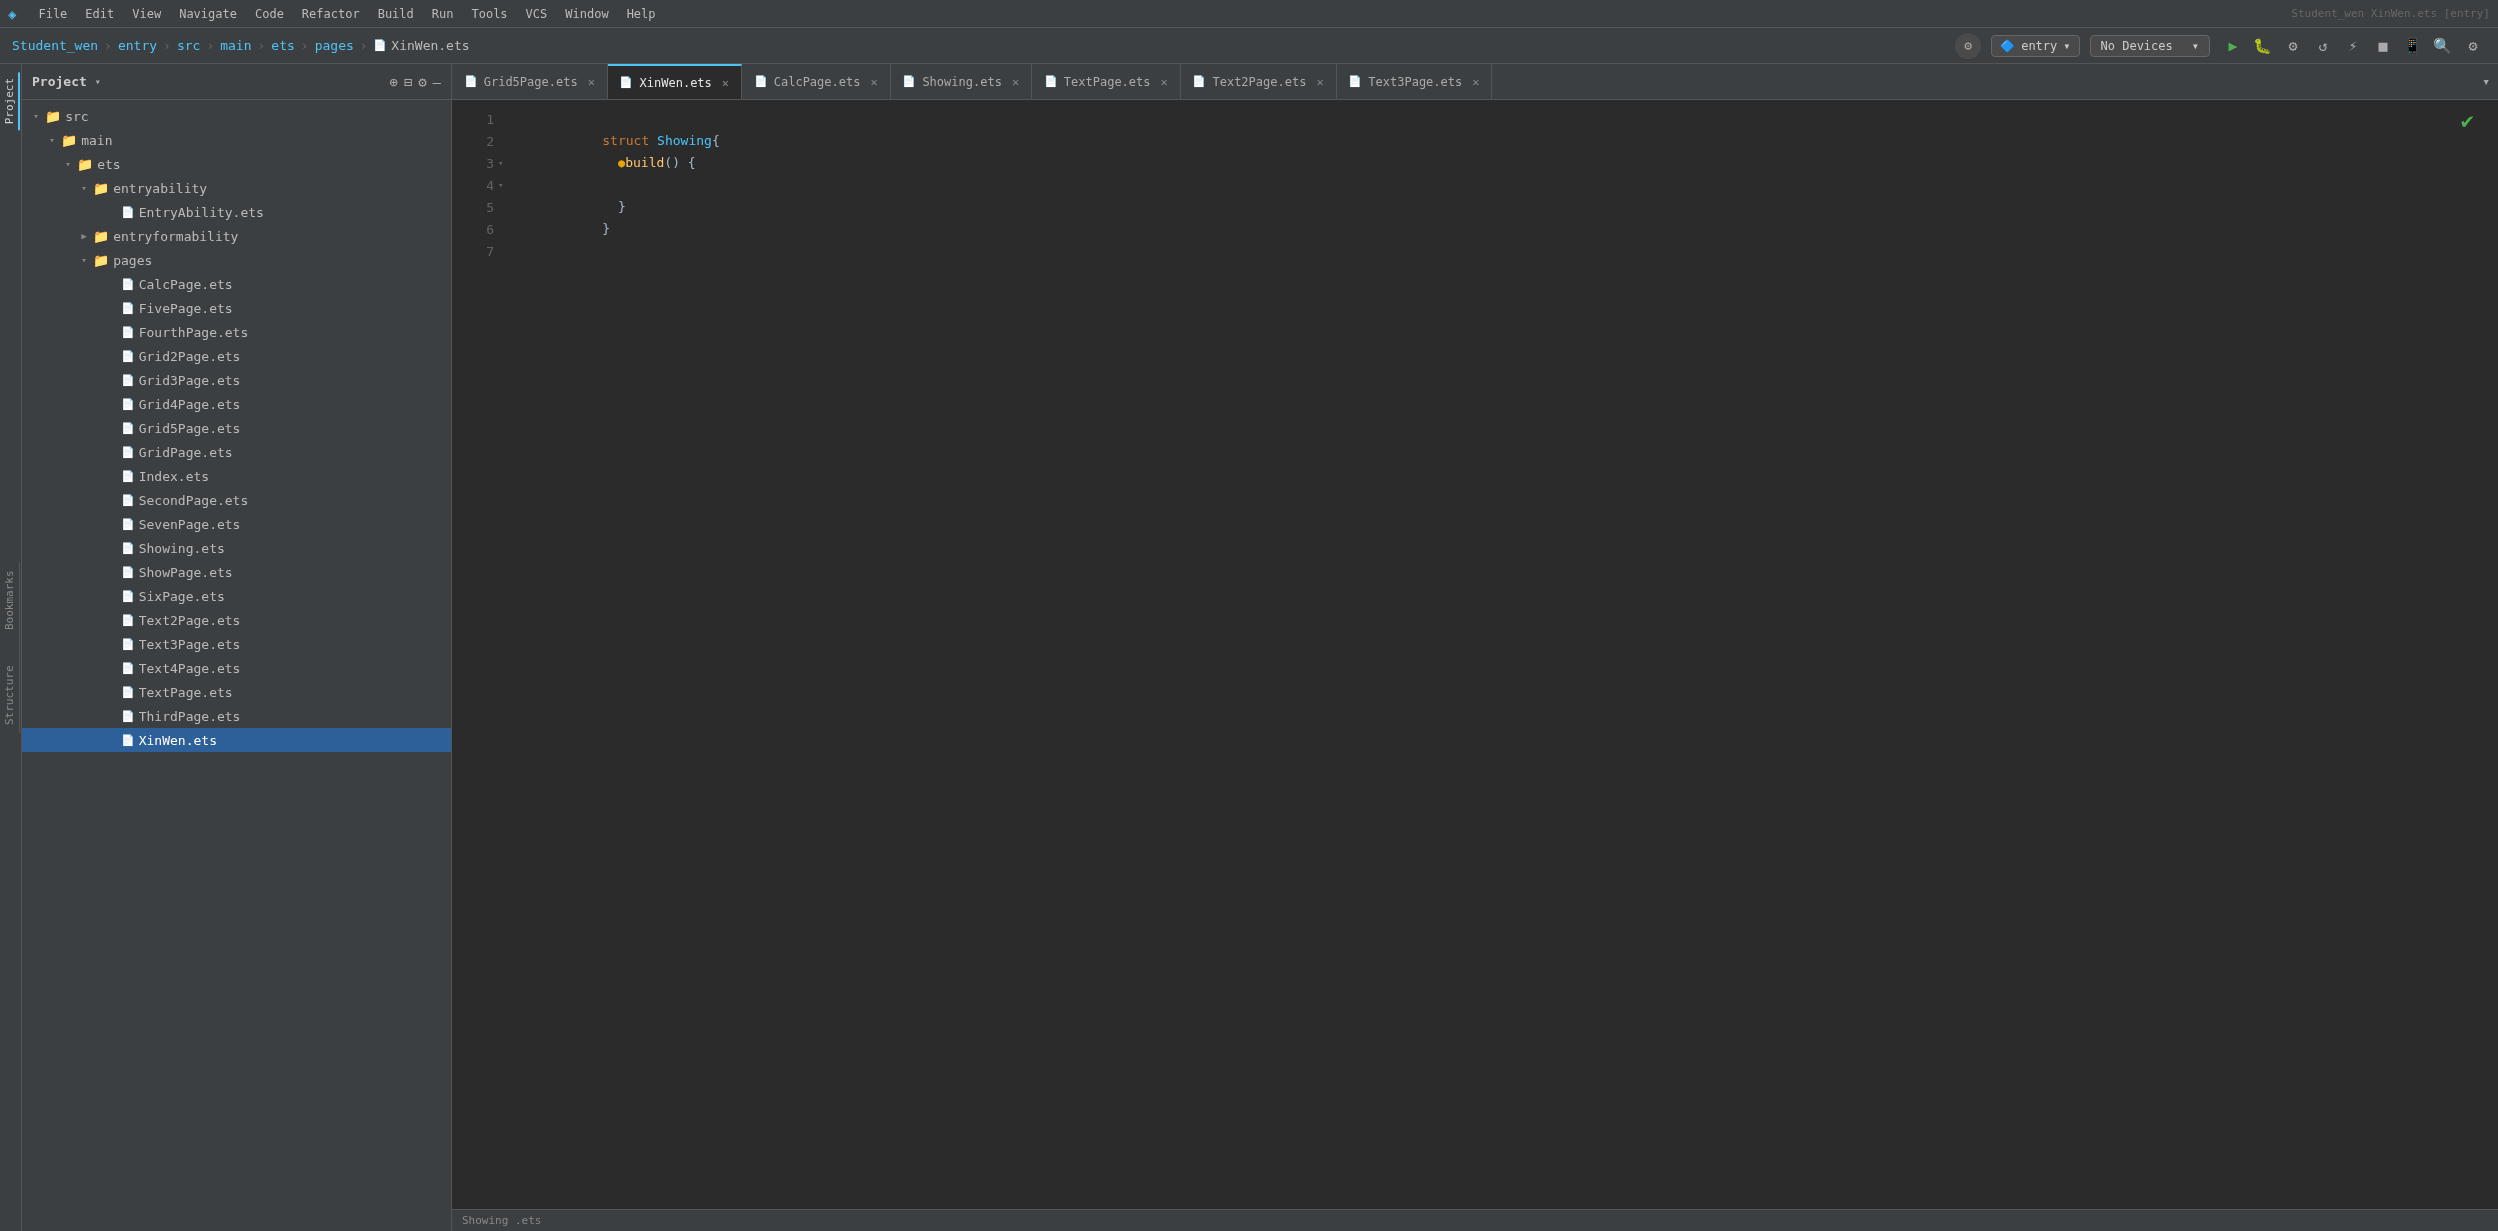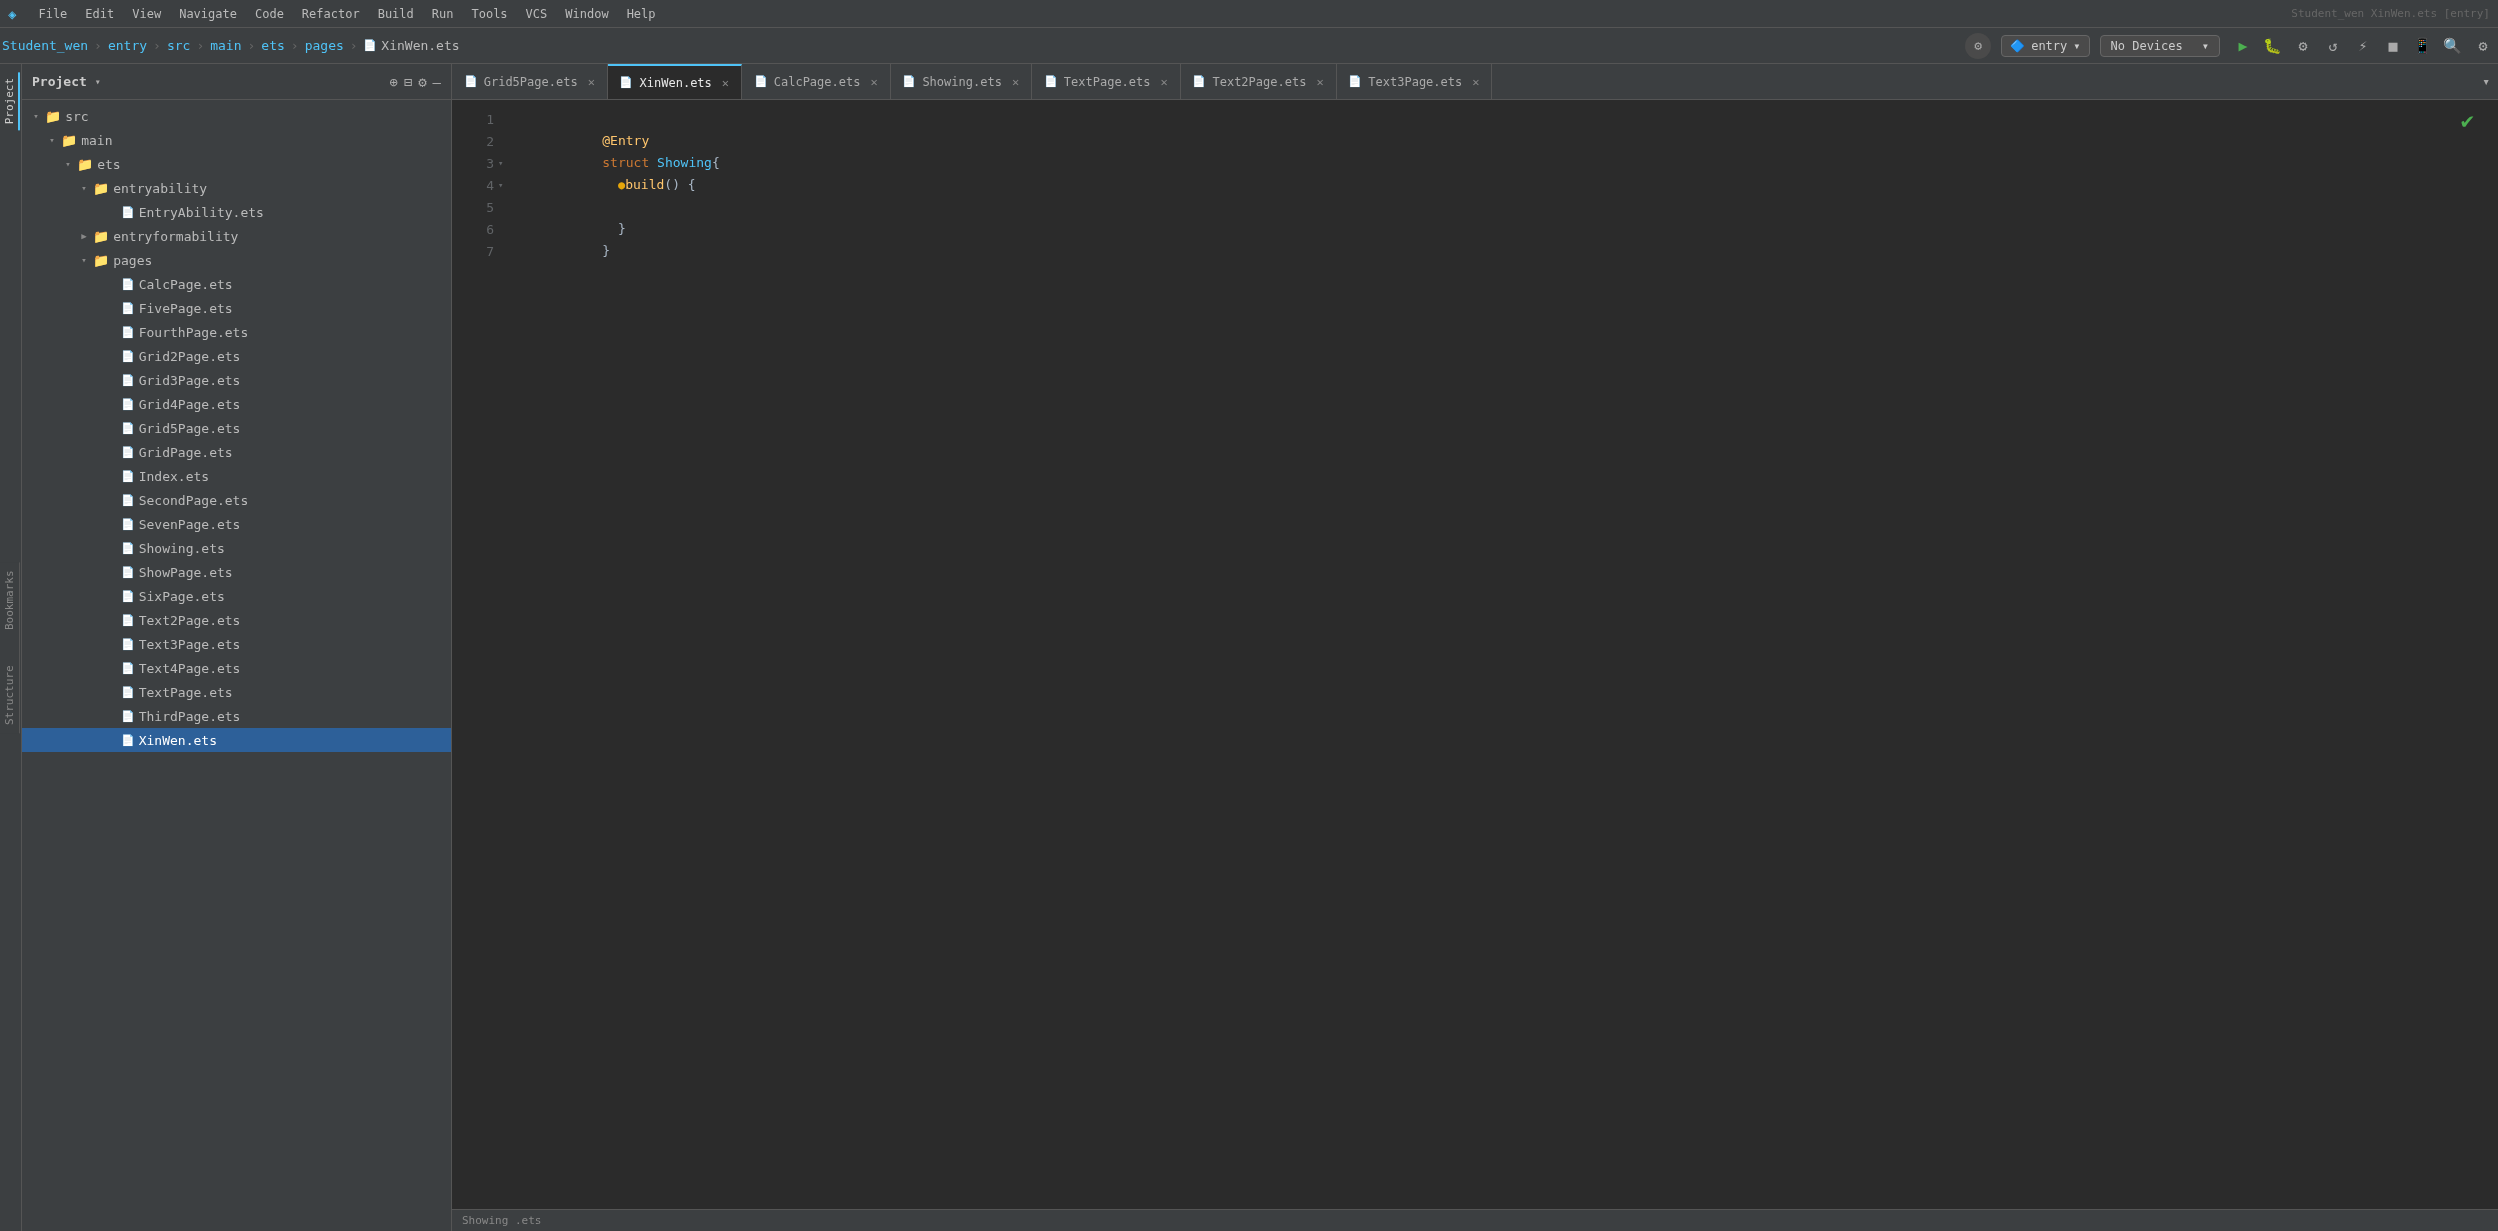--- a/index.html
+++ b/index.html
@@ -30,21 +30,21 @@
     }
     .menu-bar span { cursor: pointer; }
     .menu-bar .app-icon { color: #4fc3f7; font-size: 14px; margin-right: 4px; }
 
     
     .breadcrumb-bar {
       display: flex;
       align-items: center;
       background: #3c3f41;
       height: 36px;
-      padding: 0 2px;
+      padding: 0 12px;
       gap: 0;
       font-size: 13px;
       color: #bbbbbb;
       border-bottom: 1px solid #555;
       flex-shrink: 0;
       justify-content: space-between;
     }
     .breadcrumb-left {
       display: flex;
       align-items: center;
@@ -609,23 +609,20 @@
           <span class="gutter-fold-btn" style="visibility:hidden;">▾</span>
         </div>
         <div class="gutter-row">
           <span class="gutter-num">7</span>
           <span class="gutter-fold-btn" style="visibility:hidden;">▾</span>
         </div>
       </div>
 
       <div class="code-lines">
 
-        <div class="code-line">
-          <span class="kw-annotation">@Entry</span>
-        </div>
 
 
         <div class="code-line">
           <span class="kw-keyword">struct</span><span style="color:#a9b7c6;"> </span><span class="kw-type">Showing</span><span class="kw-brace">{</span>
         </div>
 
         <div class="code-line">
           <span style="color:#a9b7c6;">  </span><span style="color:#e5a50a; font-size:12px;">●</span><span class="kw-fn">build</span><span class="kw-paren">()</span><span style="color:#a9b7c6;"> </span><span class="kw-brace">{</span>
         </div>
 

